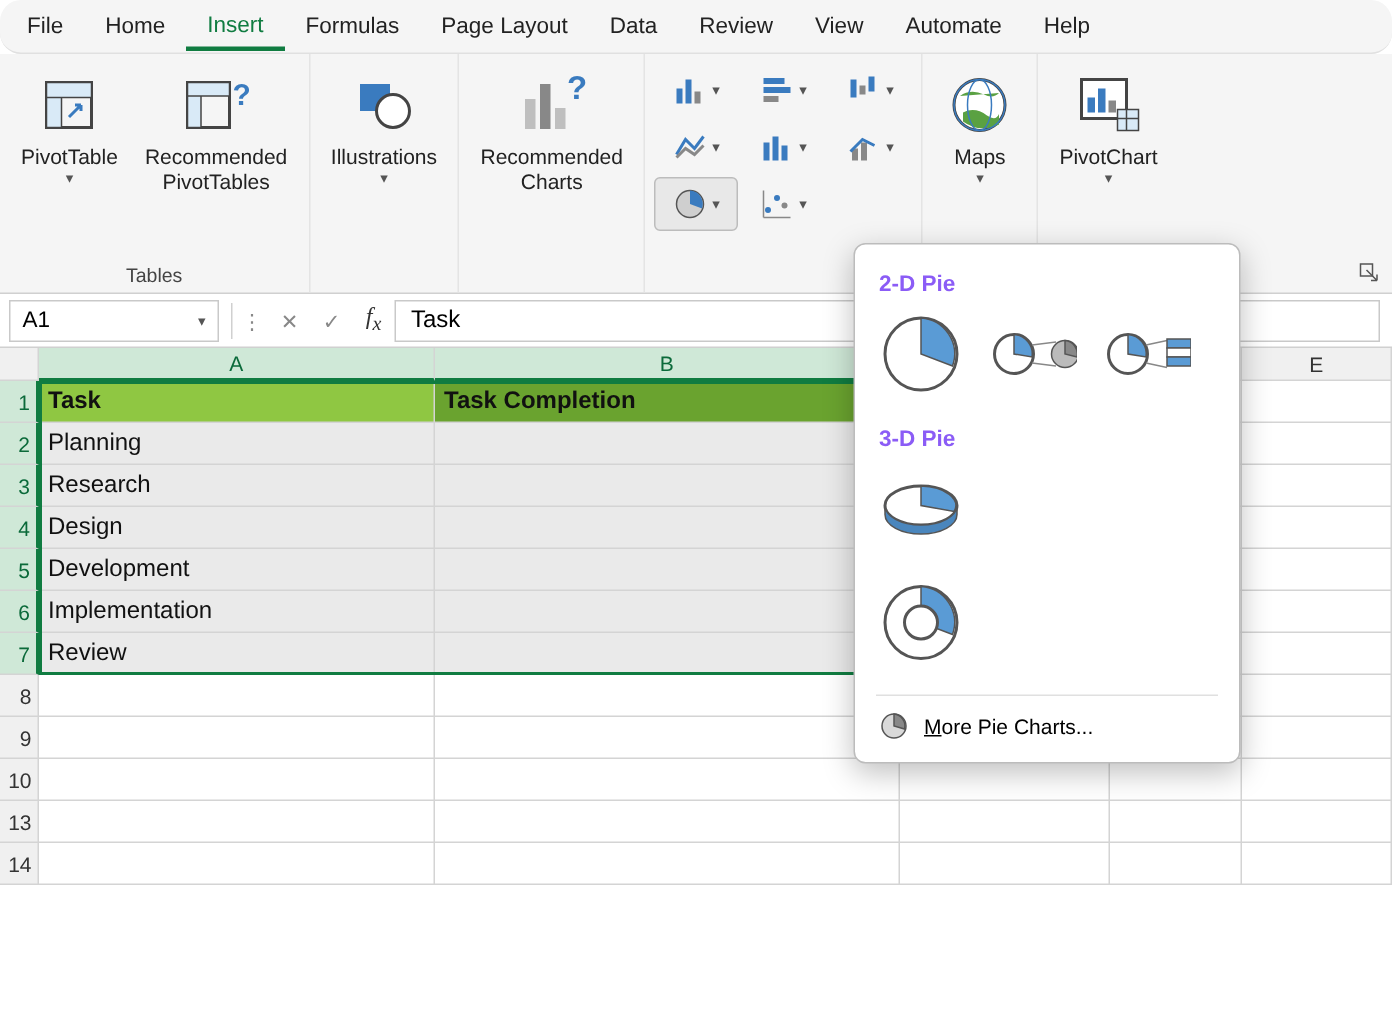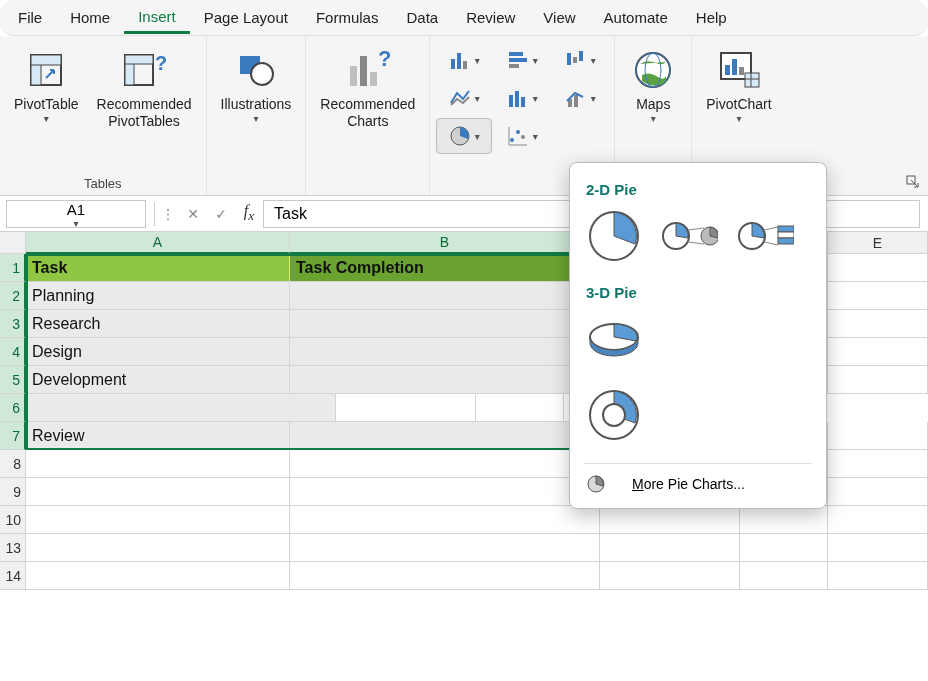--- a/index.html
+++ b/index.html
@@ -105,21 +105,20 @@
     height: 36px;
     border-bottom:1px solid #d0d0d0;
     background:#fff;
   }
   .name-box {
     width: 140px; height:28px;
     border:1px solid #c9c9c9;
     display:flex; align-items:center; justify-content:space-between;
     padding:0 8px; margin:0 6px;
     font-size:15px;
-    flex-direction:column;
   }
   .fb-sep { width:1px; height:24px; background:#d0d0d0; margin:0 2px;}
   .fb-btn {
     width:28px; height:28px; display:flex; align-items:center; justify-content:center;
     color:#888; cursor:pointer;
   }
   .fx { font-style:italic; font-family: "Cambria Math", serif; font-size:16px; color:#333;}
   .formula-input {
     flex:1; height:28px; border:1px solid #c9c9c9;
     padding:0 10px; display:flex; align-items:center;
@@ -177,45 +176,45 @@
     left:569px; top:162px;
     width:258px;
     background:#fff;
     border:1px solid #bcbcbc;
     border-radius:8px;
     box-shadow: 0 6px 20px rgba(0,0,0,.25);
     padding:14px 14px 8px 14px;
     z-index:50;
   }
   .pie-popup h4 {
-    font-size:15px; font-weight:700; margin:4px 0 10px 2px; color:#0f766e;
+    font-size:15px; font-weight:700; margin:4px 0 10px 2px; color:#8b5cf6;
   }
   .pie-row { display:flex; gap:20px; margin:6px 0 20px 2px; align-items:center;}
   .pie-opt {
     width:56px; height:56px; display:flex; align-items:center; justify-content:center;
     cursor:pointer; border-radius:6px;
   }
   .pie-opt.small { width:56px; height:40px;}
   .more-row {
     border-top:1px solid #e0e0e0;
     padding:10px 2px 6px 2px;
-    display:flex; align-items:center; gap:26px;
+    display:flex; align-items:center; gap:10px;
     cursor:pointer;
   }
   .more-row span.u { text-decoration:underline;}
 </style>
 </head>
 <body>
 
 <div class="menubar">
   <div class="menu-item">File</div>
   <div class="menu-item">Home</div>
   <div class="menu-item active">Insert</div>
+  <div class="menu-item">Formulas</div>
   <div class="menu-item">Page Layout</div>
-  <div class="menu-item">Formulas</div>
   <div class="menu-item">Data</div>
   <div class="menu-item">Review</div>
   <div class="menu-item">View</div>
   <div class="menu-item">Automate</div>
   <div class="menu-item">Help</div>
 </div>
 
 <div class="ribbon">
 
   <div class="ribbon-group">
@@ -469,20 +468,21 @@
     <div class="row">
       <div class="rh sel">5</div>
       <div class="cell sel-range" style="width:264px">Development</div>
       <div class="cell sel-range" style="width:310px"></div>
       <div class="cell" style="width:140px"></div>
       <div class="cell" style="width:88px"></div>
       <div class="cell" style="width:100px"></div>
     </div>
     <div class="row">
       <div class="rh sel">6</div>
+      <div class="cell sel-range" style="width:264px">Implementation</div>
       <div class="cell sel-range" style="width:310px"></div>
       <div class="cell" style="width:140px"></div>
       <div class="cell" style="width:88px"></div>
       <div class="cell" style="width:100px"></div>
     </div>
     <div class="row">
       <div class="rh sel">7</div>
       <div class="cell sel-range" style="width:264px">Review</div>
       <div class="cell sel-range" style="width:310px"></div>
       <div class="cell" style="width:140px"></div>

